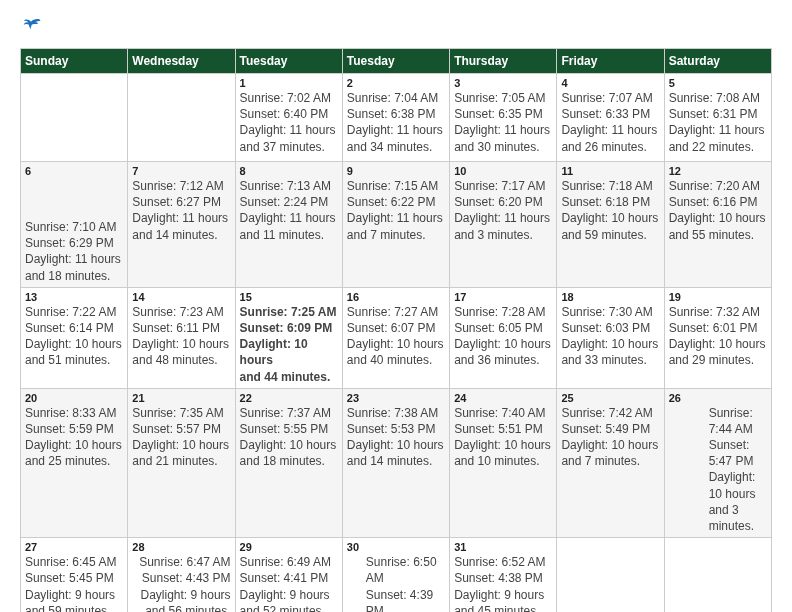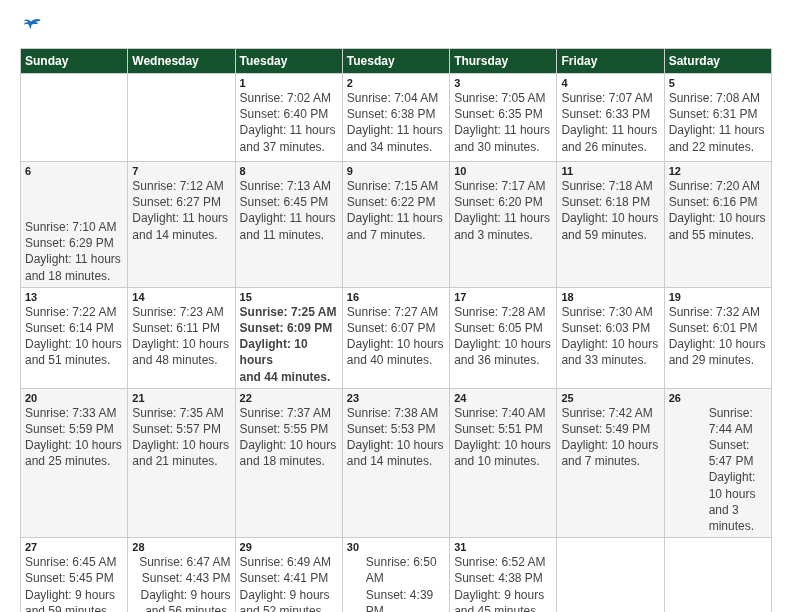--- a/index.html
+++ b/index.html
@@ -172,21 +172,21 @@
           <td>
             <span class="day-number">7</span>
             <div class="cell-content" style="white-space: pre-line;">Sunrise: 7:12 AM
 Sunset: 6:27 PM
 Daylight: 11 hours
 and 14 minutes.</div>
           </td>
           <td>
             <span class="day-number">8</span>
             <div class="cell-content" style="white-space: pre-line;">Sunrise: 7:13 AM
-Sunset: 6:45 PM
+Sunset: 2:24 PM
 Daylight: 11 hours
 and 11 minutes.</div>
           </td>
           <td>
             <span class="day-number">9</span>
             <div class="cell-content" style="white-space: pre-line;">Sunrise: 7:15 AM
 Sunset: 6:22 PM
 Daylight: 11 hours
 and 7 minutes.</div>
           </td>
@@ -259,21 +259,21 @@
             <span class="day-number">19</span>
             <div class="cell-content" style="white-space: pre-line;">Sunrise: 7:32 AM
 Sunset: 6:01 PM
 Daylight: 10 hours
 and 29 minutes.</div>
           </td>
         </tr>
         <tr>
           <td>
             <span class="day-number">20</span>
-            <div class="cell-content" style="white-space: pre-line;">Sunrise: 7:33 AM
+            <div class="cell-content" style="white-space: pre-line;">Sunrise: 8:33 AM
 Sunset: 5:59 PM
 Daylight: 10 hours
 and 25 minutes.</div>
           </td>
           <td>
             <span class="day-number">21</span>
             <div class="cell-content" style="white-space: pre-line;">Sunrise: 7:35 AM
 Sunset: 5:57 PM
 Daylight: 10 hours
 and 21 minutes.</div>

